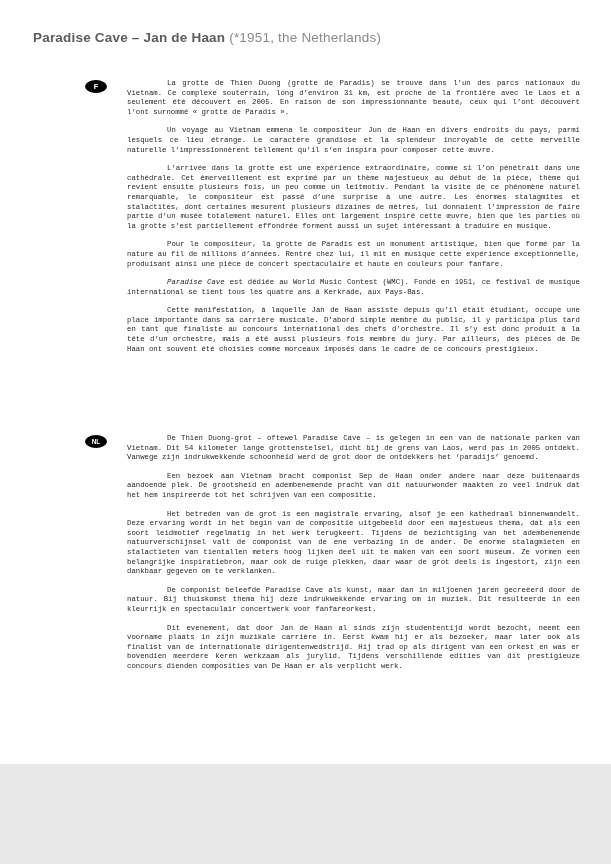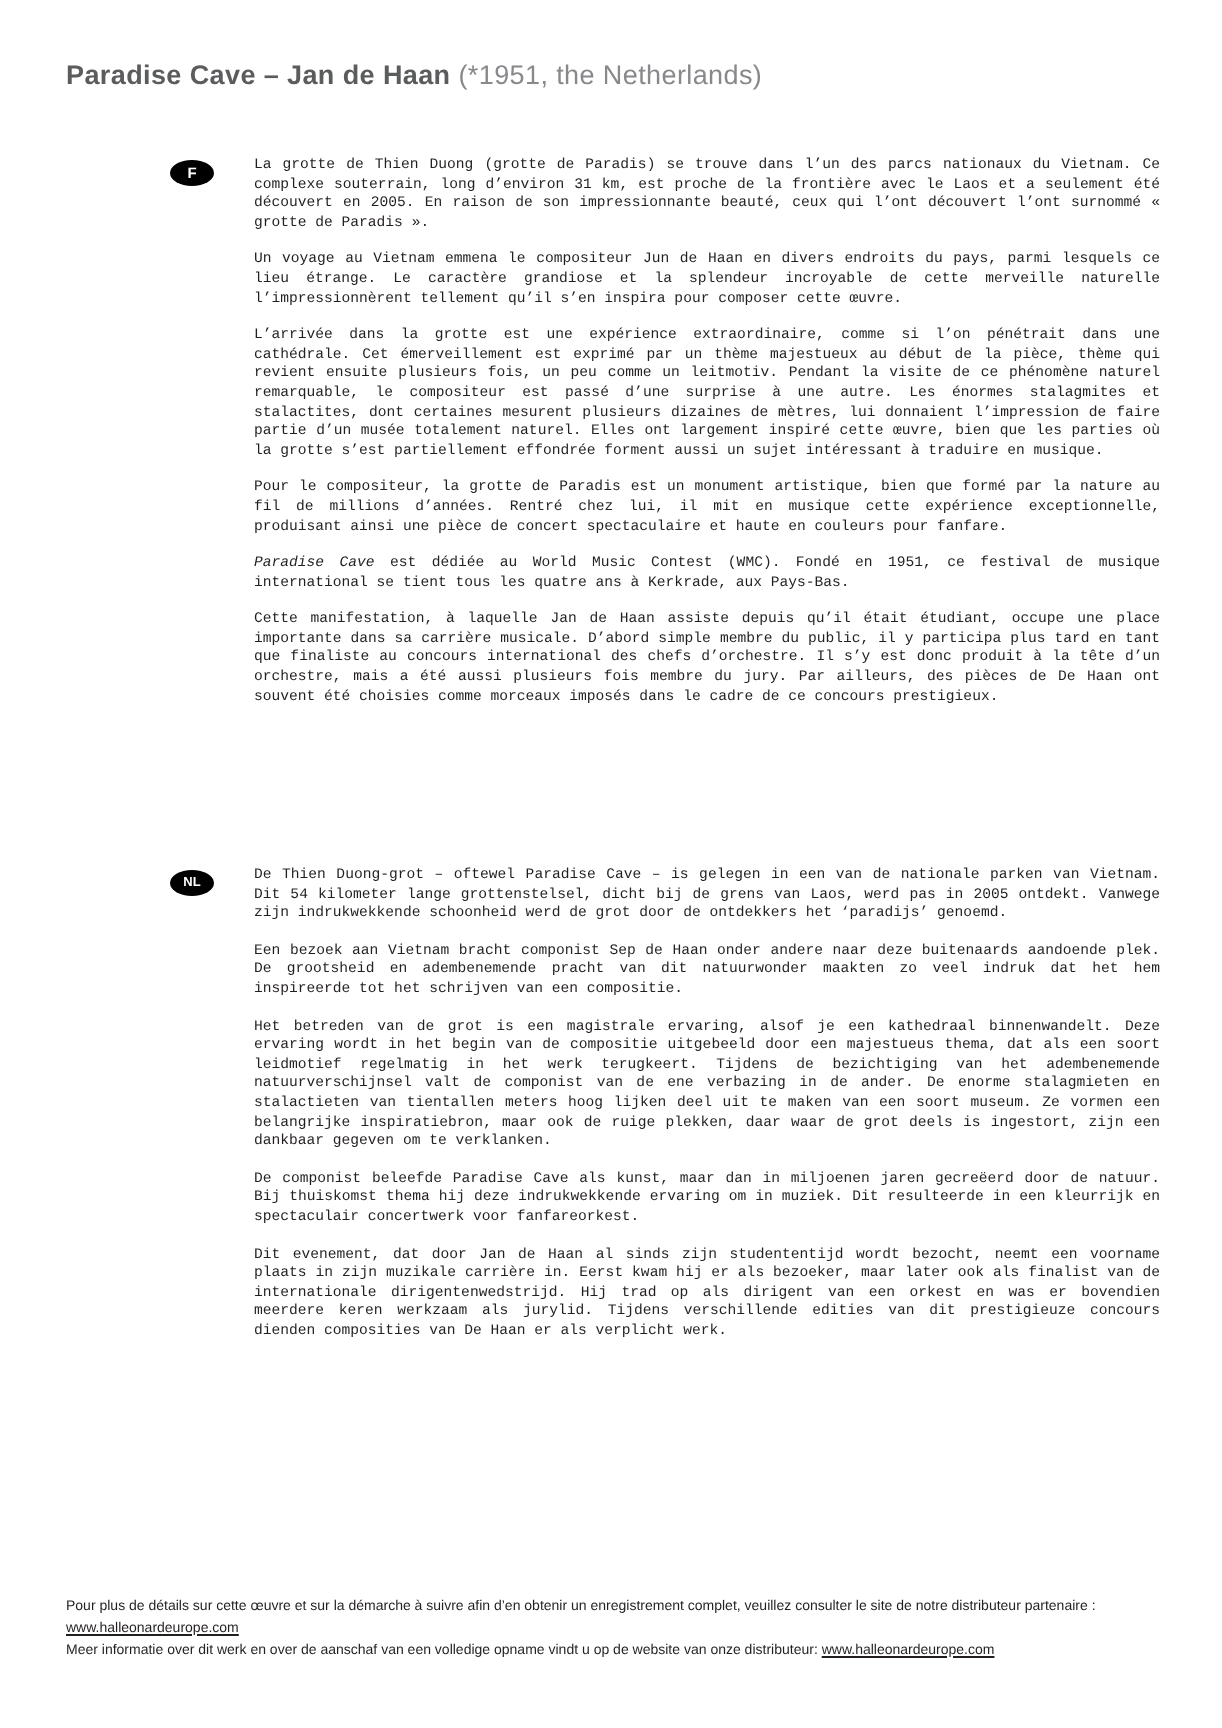--- a/index.html
+++ b/index.html
@@ -1,19 +1,19 @@
 <!DOCTYPE html>
 <html><head>
 <meta charset="utf-8">
 <style>
   * { margin:0; padding:0; box-sizing:border-box; }
   html,body { background:#e8e8e8; }
   .page {
     position:relative;
-    width:611px; height:864px;
+    width:611px; height:764px;
     margin:0 auto;
     background:#ffffff;
     font-family:"Liberation Sans", sans-serif;
     overflow:hidden;
   }
   .title {
     position:absolute; left:33px; top:30px;
     font-size:13.5px; letter-spacing:0.2px;
     white-space:nowrap;
   }
@@ -33,21 +33,21 @@
   }
   .badge.small-text { font-size:6.5px; }
 
   .paras { flex:1; }
   .para {
     font-size:7.3px; line-height:9.6px;
     text-align:justify; color:#231f20;
     margin:0 0 9px 0;
     font-family:Liberation Mono, monospace;
   }
-  .para i { font-style:italic; }
+  .para i { font-style:italic;margin-left:40px; }
 
   .footer {
     position:absolute; left:33px; top:799px; width:562px;
     font-size:7px; line-height:10.8px; color:#231f20;
   }
   .flink { color:#231f20; text-decoration:underline; cursor:pointer; }
 </style>
 </head>
 <body>
 

